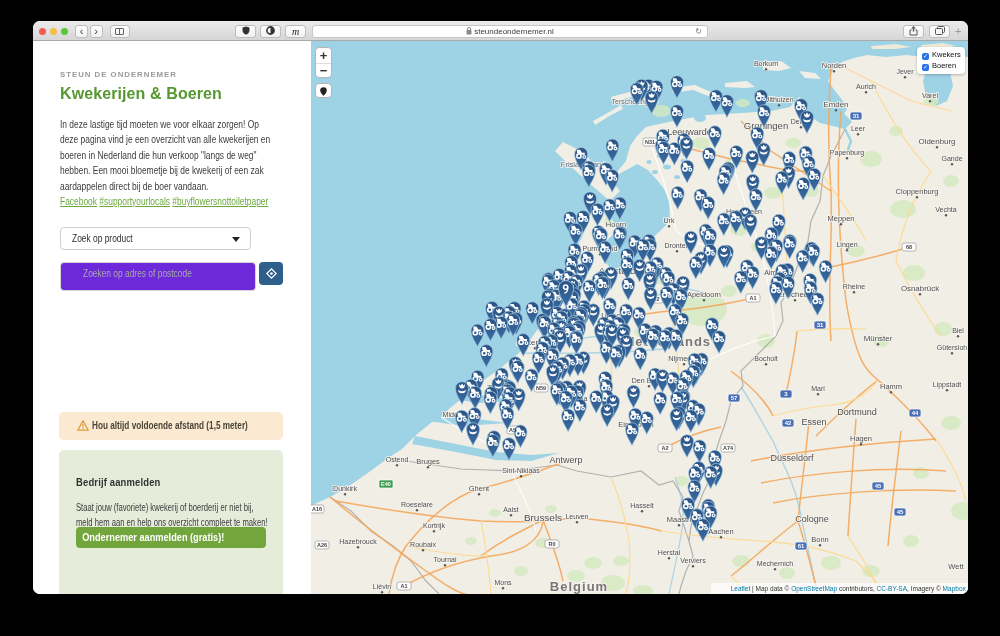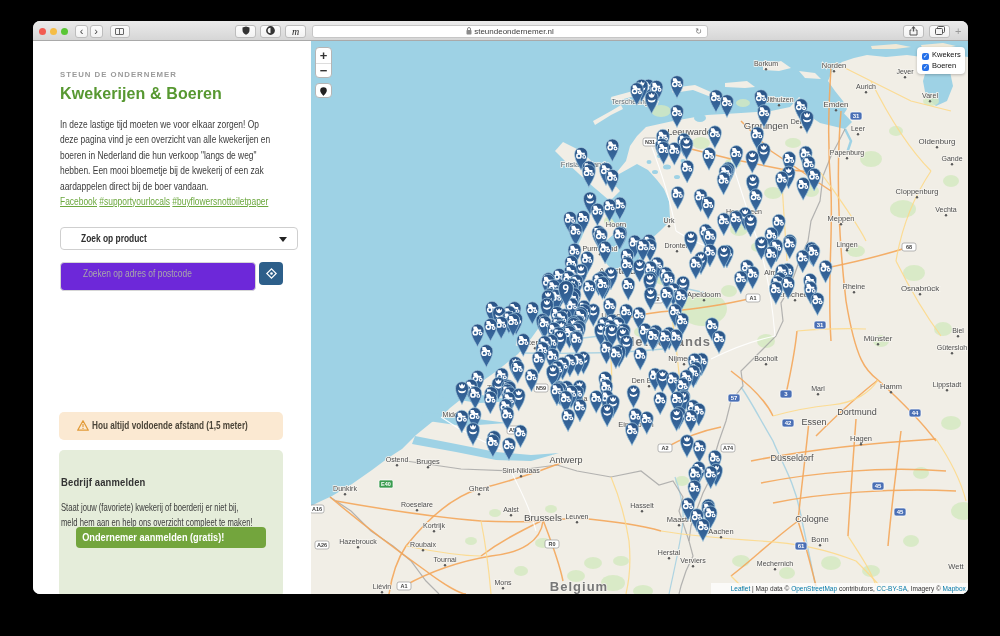--- a/index.html
+++ b/index.html
@@ -7,30 +7,30 @@
 .dot{position:absolute;top:6.5px;width:7.4px;height:7.4px;border-radius:50%}
 .tbtn{position:absolute;top:3.5px;height:13px;background:linear-gradient(#fdfdfd,#f2f2f2);border:1px solid #bdbdbd;border-radius:3px;color:#555;font-size:9px;line-height:11px;text-align:center}
 .addr{position:absolute;top:3.5px;height:13px;background:#fff;border:1px solid #c6c6c6;border-radius:3px;color:#3c3c3c;font-size:8px;line-height:12px;text-align:center}
 .side{position:absolute;left:0;top:20px;width:278px;height:553px;background:#fff}
 .sc{padding:29px 0 0 27px}
 .eyebrow{font-size:7.8px;font-weight:bold;letter-spacing:1px;color:#9a9a9a}
 h1{font-size:16.5px;font-weight:bold;color:#579831;margin-top:5px;letter-spacing:.1px;transform:scaleX(.97);transform-origin:0 0}
 .para{margin-top:14px;font-size:10.8px;line-height:15.4px;color:#3b3b3b;white-space:nowrap;transform:scaleX(.78);transform-origin:0 0}
 .links{font-size:10.8px;line-height:15.4px;white-space:nowrap;transform:scaleX(.78);transform-origin:0 0}
 .links a{color:#6ba73d;text-decoration:underline}
-.sel{position:absolute;left:27px;top:186px;width:238px;height:23px;border:1px solid #cfcfcf;border-radius:4px;background:#fff;font-size:10.5px;font-weight:bold;color:#2e2e2e;line-height:21px;padding-left:20px}
+.sel{position:absolute;left:27px;top:186px;width:191px;height:23px;border:1px solid #cfcfcf;border-radius:4px;background:#fff;font-size:10.5px;font-weight:normal;color:#2e2e2e;line-height:21px;padding-left:11px}
 .sel em{display:inline-block;font-style:normal;transform:scaleX(.8);transform-origin:0 0}
 .car{position:absolute;right:10px;top:9px;width:0;height:0;border-left:4.5px solid transparent;border-right:4.5px solid transparent;border-top:5.5px solid #222}
 .inp{position:absolute;left:27px;top:221px;width:196px;height:29px;border:1px solid #d6d6d6;border-radius:4px;background:#6d28d9;font-size:10.5px;color:#a9a9a9;line-height:21px;padding-left:22px}
 .inp em{display:inline-block;font-style:normal;transform:scaleX(.8);transform-origin:0 0}
 .gps{position:absolute;left:226px;top:221px;width:24px;height:23px;border-radius:4px;background:#2d5f8a;color:#fff;text-align:center;font-size:13px;line-height:23px}
 .warn{position:absolute;left:26px;top:371px;width:224px;height:28px;background:#fbe9d2;border-radius:5px;font-size:10px;font-weight:bold;color:#4a4438;line-height:28px;padding-left:33px;white-space:nowrap}
 .warn i{display:inline-block;font-style:normal;transform:scaleX(.82);transform-origin:0 0}
 .warn svg{position:absolute;left:18px;top:8px}
-.gbox{position:absolute;left:26px;top:409px;width:224px;height:147px;background:#e5edda;border-radius:5px;padding:22px 0 0 2px}
+.gbox{position:absolute;left:26px;top:409px;width:224px;height:147px;background:#e5edda;border-radius:5px;padding:22px 0 0 17px}
 .gbox b{display:inline-block;font-size:11.5px;color:#333;letter-spacing:.2px;transform:scaleX(.82);transform-origin:0 0}
 .gtext{margin-top:11px;font-size:10.2px;line-height:14.8px;color:#3b3b3b;white-space:nowrap;transform:scaleX(.75);transform-origin:0 0}
 .gbtn{position:absolute;left:17px;top:77px;width:190px;height:21px;background:#73a53d;border-radius:4px;color:#fff;font-size:10px;font-weight:bold;text-align:left;line-height:21px}
 .gbtn span{display:inline-block;transform:scaleX(.92)}
 .map{position:absolute;left:278px;top:20px;width:657px;height:553px;background:#9ed2e5;overflow:hidden}
 .zc{position:absolute;left:4px;top:6px;width:17px;height:31px;background:#fff;border:1px solid #b5b5b5;border-radius:4px;color:#333;text-align:center;font-weight:bold}
 .zc .zp{font-size:13px;line-height:15px;border-bottom:1px solid #ddd;height:15.5px}
 .zc .zm{font-size:13px;line-height:13px}
 .loc{position:absolute;left:4px;top:42px;width:17px;height:15px;background:#fff;border:1px solid #b5b5b5;border-radius:4px}
 .chk{position:absolute;right:3px;top:6px;width:48px;height:27px;background:#fff;border-radius:4px;box-shadow:0 1px 3px rgba(0,0,0,.25);padding:3px 0 0 5px}

